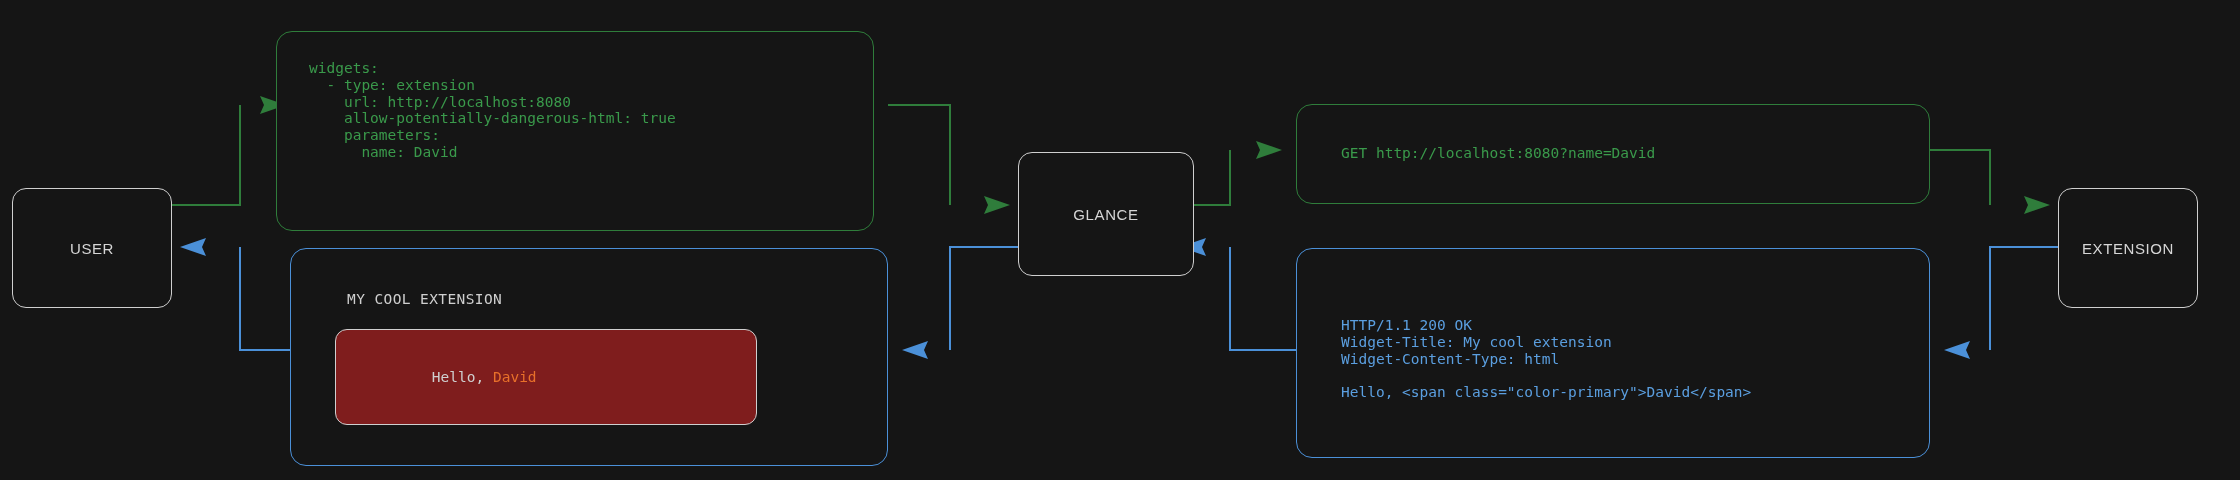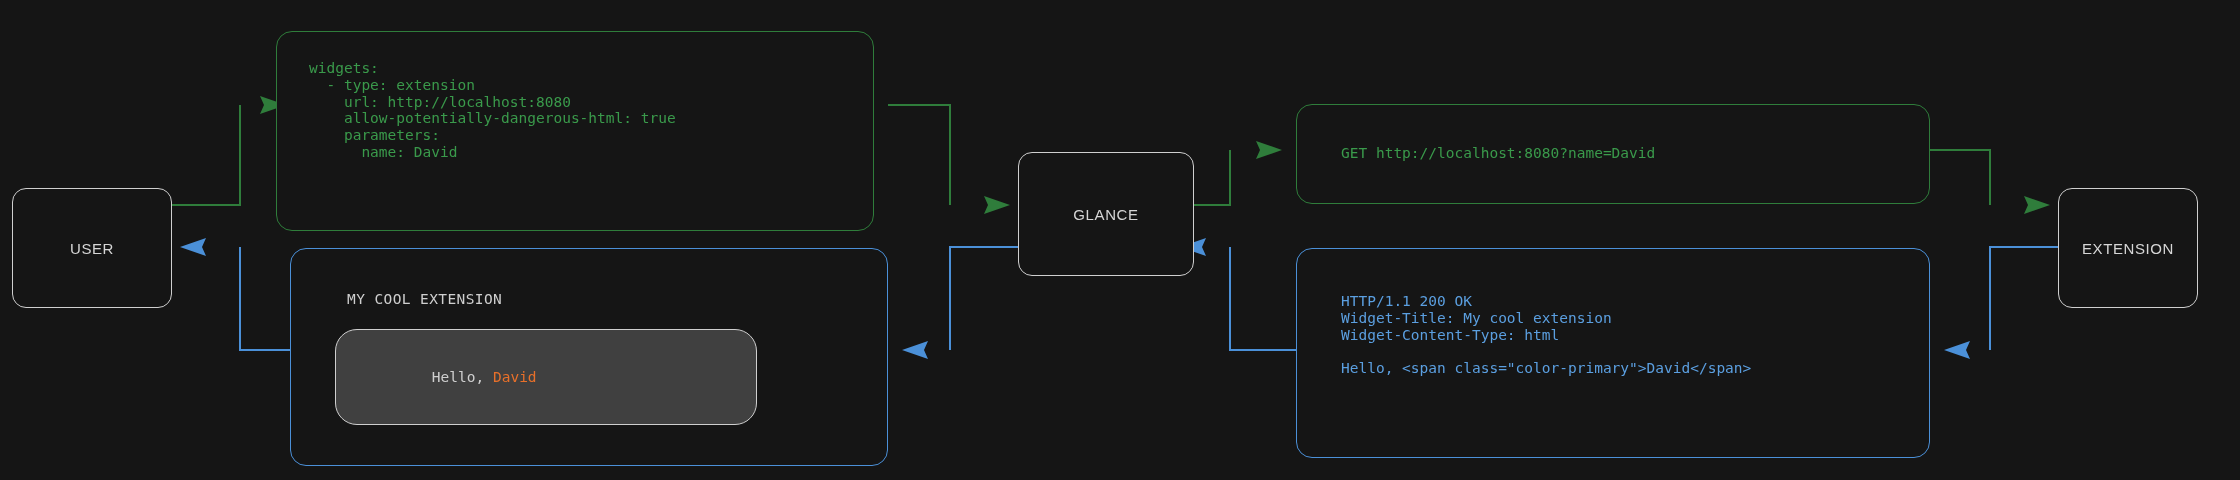--- a/index.html
+++ b/index.html
@@ -18,22 +18,22 @@
        background:#151515;border-width:1.6px;border-style:solid;}
   .box.green{border-color:#2f7d3b;}
   .box.blue{border-color:#4b90d8;}
   .code{margin:0;font-family:"DejaVu Sans Mono","Liberation Mono",monospace;
         font-size:14.5px;line-height:16.8px;white-space:pre;}
   .code.green{color:#3a9a4b;}
   .code.blue{color:#5b9fe0;}
 
   .widget-title{font-family:"DejaVu Sans Mono","Liberation Mono",monospace;
         font-size:14.5px;color:#cfcfcf;letter-spacing:.4px;}
-  .inner-card{box-sizing:border-box;border:1.5px solid #cfcfcf;border-radius:22px;
-        background:#404040;display:flex;align-items:center;}
+  .inner-card{box-sizing:border-box;border:1.5px solid #cfcfcf;border-radius:12px;
+        background:#7f1d1d;display:flex;align-items:center;}
   .hello{font-family:"DejaVu Sans Mono","Liberation Mono",monospace;
         font-size:14.5px;color:#cfcfcf;white-space:pre;}
   .accent{color:#e8702a;}
 </style>
 </head>
 <body>
 
 <div id="stage">
 
   <svg class="edges" viewBox="0 0 2240 480" xmlns="http://www.w3.org/2000/svg">
@@ -83,21 +83,21 @@
     allow-potentially-dangerous-html: true
     parameters:
       name: David</pre>
   </div>
 
   <div class="box green" style="left:1296px;top:104px;width:634px;height:100px;">
     <pre class="code green" style="margin:40px 0 0 44px;">GET http://localhost:8080?name=David</pre>
   </div>
 
   <div class="box blue" style="left:1296px;top:248px;width:634px;height:210px;">
-    <pre class="code blue" style="margin:44px 0 0 44px;">HTTP/1.1 200 OK
+    <pre class="code blue" style="margin:68px 0 0 44px;">HTTP/1.1 200 OK
 Widget-Title: My cool extension
 Widget-Content-Type: html
 
 Hello, &lt;span class="color-primary"&gt;David&lt;/span&gt;</pre>
   </div>
 
   <div class="box blue" style="left:290px;top:248px;width:598px;height:218px;">
     <div class="widget-title" style="margin:42px 0 0 56px;">MY COOL EXTENSION</div>
     <div class="inner-card" style="margin:22px 0 0 44px;width:422px;height:96px;">
       <div class="hello" style="margin-left:26px;">

